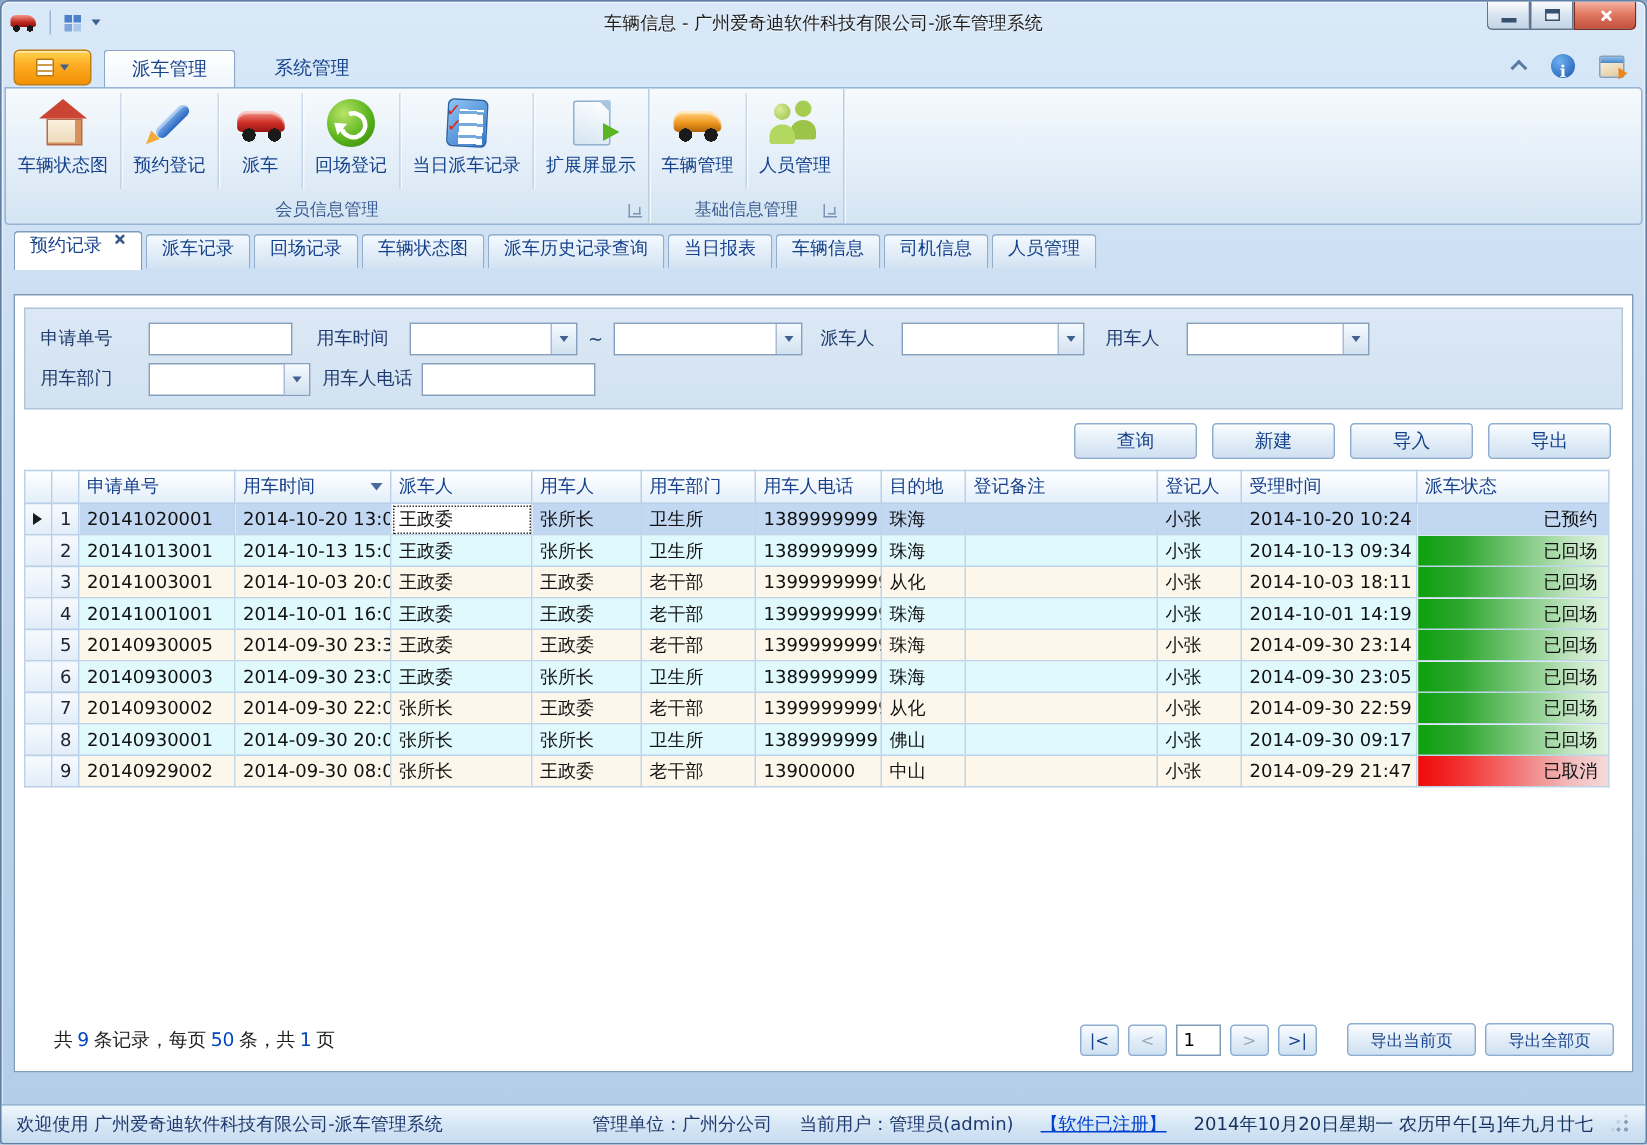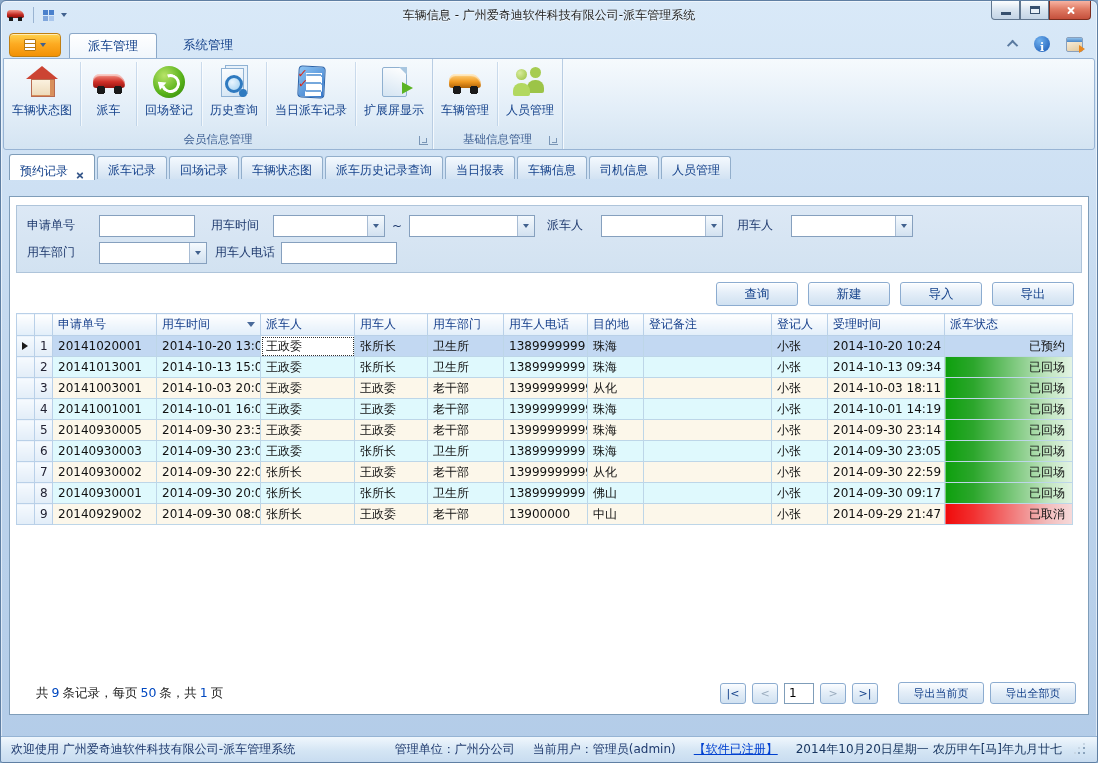--- a/index.html
+++ b/index.html
@@ -114,21 +114,21 @@
   .ic-person::after { content:''; position:absolute; left:4px; bottom:1px; width:26px; height:15px; border-radius:12px 12px 2px 2px;
     background:linear-gradient(#b8c0cc,#7e8a9a); }
   .ic-people { position:relative; width:36px; height:34px; }
   .ic-people::before { content:''; position:absolute; left:4px; top:4px; width:11px; height:11px; border-radius:50%;
     background:radial-gradient(circle at 35% 35%,#d8ec9c,#98c040); box-shadow:14px -2px 0 0 #a6cc52; }
   .ic-people::after { content:''; position:absolute; left:1px; bottom:3px; width:17px; height:13px; border-radius:8px 8px 2px 2px;
     background:#b2d860; box-shadow:14px -3px 0 0 #9cc448; }
 
   
   .doctabs { height:26px; flex:0 0 26px; margin:3px 8px 0; display:flex; align-items:flex-end; gap:2px; }
-  .dtab { height:23px; padding:0 10px; display:flex; align-items:flex-end; gap:7px; font-size:12px; color:#15428b;
+  .dtab { height:23px; padding:0 10px; display:flex; align-items:flex-start; gap:7px; font-size:12px; color:#15428b;
     background:linear-gradient(#f4f9fe,#d2e2f2); border:1px solid #92aecb; border-bottom:none; border-radius:3px 3px 0 0; white-space:nowrap; }
   .dtab.active { height:26px; background:#fff; border-color:#7f9db9; position:relative; z-index:3; margin-bottom:-1px; }
   .dtab .x-icon { color:#3a5a8c; transform:scale(.9); }
 
   
   .content-panel { flex:1; margin:17px 8px; background:#fff; border:1px solid #7f9db9; display:flex; flex-direction:column; position:relative; z-index:2; overflow:hidden; }
   .filter-panel { margin:8px 6px 0; border:1px solid #aec4da; background:linear-gradient(#dcE8f5,#d2e2f1); background:linear-gradient(#dce8f5,#d2e2f1); padding:6px 4px; }
   .frow { display:flex; align-items:center; height:27px; font-size:12px; color:#1f3a6e; }
   .fl { display:inline-block; text-align:left; }
   .txt { height:22px; border:1px solid #86a0be; background:#fff; font:12px "DejaVu Sans",sans-serif; padding:0 3px; }
@@ -236,35 +236,35 @@
     <div class="rgroup">
       <div class="rbuttons">
         <div class="rbtn">
           <span class="bigicon">
               <span class="ic-house"></span>
             </span>
           <span class="rlabel">车辆状态图</span>
         </div>
         <div class="rbtn">
           <span class="bigicon">
+              <span class="ic-pencil"></span>
+            </span>
+          <span class="rlabel">预约登记</span>
+        </div>
+        <div class="rbtn">
+          <span class="bigicon">
               <span class="ic-car"></span>
             </span>
           <span class="rlabel">派车</span>
         </div>
         <div class="rbtn">
           <span class="bigicon">
               <span class="ic-recycle"></span>
             </span>
           <span class="rlabel">回场登记</span>
-        </div>
-        <div class="rbtn">
-          <span class="bigicon">
-              <span class="ic-search"></span>
-            </span>
-          <span class="rlabel">历史查询</span>
         </div>
         <div class="rbtn">
           <span class="bigicon">
               <span class="ic-list"></span>
             </span>
           <span class="rlabel">当日派车记录</span>
         </div>
         <div class="rbtn">
           <span class="bigicon">
               <span class="ic-page"></span>

